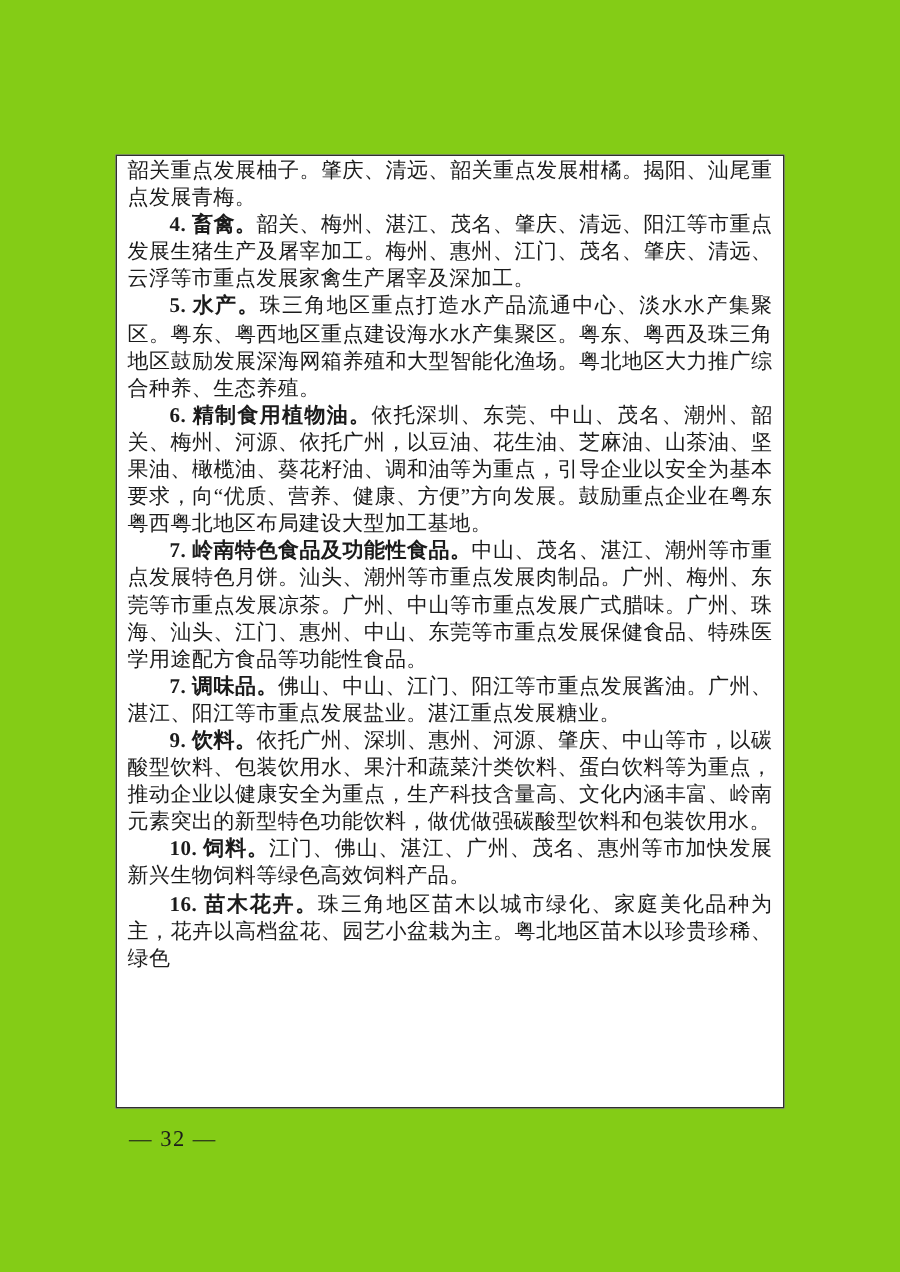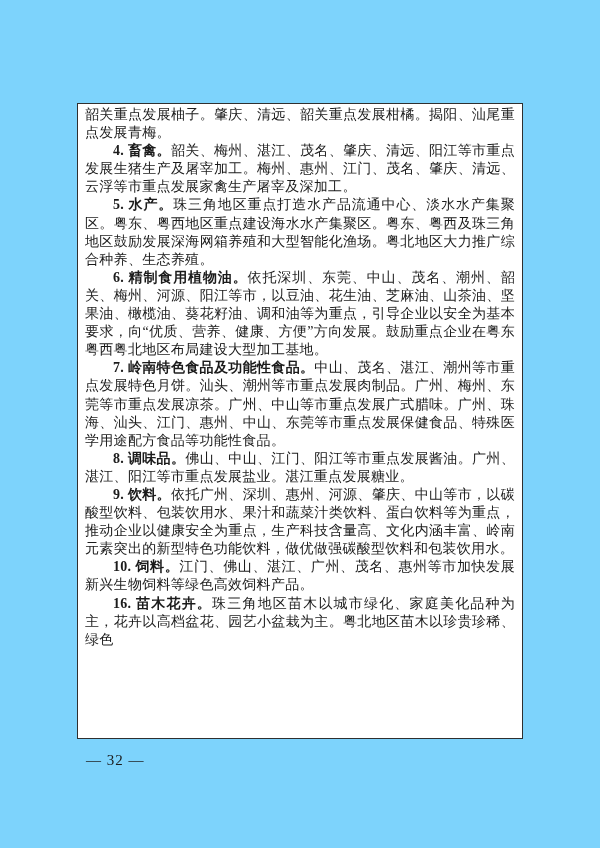--- a/index.html
+++ b/index.html
@@ -9,21 +9,21 @@
   }
   body {
     width: 600px;
     height: 848px;
     position: relative;
     font-family: "Liberation Serif", "DejaVu Serif", serif;
   }
   .page {
     position: absolute;
     inset: 0;
-    background: #7dd3fc;
+    background: #84cc16;
   }
   .content-box {
     position: absolute;
     left: 77px;
     top: 103px;
     width: 446px;
     height: 636px;
     box-sizing: border-box;
     border: 1.5px solid #2f2f2f;
     padding: 2px 7px 2px 7px;
@@ -61,25 +61,25 @@
 <div class="page">
 
   <div class="content-box">
 
     <p class="para cont"><span>韶关重点发展柚子。肇庆、清远、韶关重点发展柑橘。揭阳、汕尾重点发展青梅。</span></p>
 
     <p class="para"><b class="head">4. 畜禽。</b><span>韶关、梅州、湛江、茂名、肇庆、清远、阳江等市重点发展生猪生产及屠宰加工。梅州、惠州、江门、茂名、肇庆、清远、云浮等市重点发展家禽生产屠宰及深加工。</span></p>
 
     <p class="para"><b class="head">5. 水产。</b><span>珠三角地区重点打造水产品流通中心、淡水水产集聚区。粤东、粤西地区重点建设海水水产集聚区。粤东、粤西及珠三角地区鼓励发展深海网箱养殖和大型智能化渔场。粤北地区大力推广综合种养、生态养殖。</span></p>
 
-    <p class="para"><b class="head">6. 精制食用植物油。</b><span>依托深圳、东莞、中山、茂名、潮州、韶关、梅州、河源、阳江等市，以豆油、花生油、芝麻油、山茶油、坚果油、橄榄油、葵花籽油、调和油等为重点，引导企业以安全为基本要求，向“优质、营养、健康、方便”方向发展。鼓励重点企业在粤东粤西粤北地区布局建设大型加工基地。</span></p>
+    <p class="para"><b class="head">6. 精制食用植物油。</b><span>依托深圳、东莞、中山、茂名、潮州、韶关、梅州、河源、依托广州，以豆油、花生油、芝麻油、山茶油、坚果油、橄榄油、葵花籽油、调和油等为重点，引导企业以安全为基本要求，向“优质、营养、健康、方便”方向发展。鼓励重点企业在粤东粤西粤北地区布局建设大型加工基地。</span></p>
 
     <p class="para"><b class="head">7. 岭南特色食品及功能性食品。</b><span>中山、茂名、湛江、潮州等市重点发展特色月饼。汕头、潮州等市重点发展肉制品。广州、梅州、东莞等市重点发展凉茶。广州、中山等市重点发展广式腊味。广州、珠海、汕头、江门、惠州、中山、东莞等市重点发展保健食品、特殊医学用途配方食品等功能性食品。</span></p>
 
-    <p class="para"><b class="head">8. 调味品。</b><span>佛山、中山、江门、阳江等市重点发展酱油。广州、湛江、阳江等市重点发展盐业。湛江重点发展糖业。</span></p>
+    <p class="para"><b class="head">7. 调味品。</b><span>佛山、中山、江门、阳江等市重点发展酱油。广州、湛江、阳江等市重点发展盐业。湛江重点发展糖业。</span></p>
 
     <p class="para"><b class="head">9. 饮料。</b><span>依托广州、深圳、惠州、河源、肇庆、中山等市，以碳酸型饮料、包装饮用水、果汁和蔬菜汁类饮料、蛋白饮料等为重点，推动企业以健康安全为重点，生产科技含量高、文化内涵丰富、岭南元素突出的新型特色功能饮料，做优做强碳酸型饮料和包装饮用水。</span></p>
 
     <p class="para"><b class="head">10. 饲料。</b><span>江门、佛山、湛江、广州、茂名、惠州等市加快发展新兴生物饲料等绿色高效饲料产品。</span></p>
 
 
 
     <p class="para"><b class="head">16. 苗木花卉。</b><span>珠三角地区苗木以城市绿化、家庭美化品种为主，花卉以高档盆花、园艺小盆栽为主。粤北地区苗木以珍贵珍稀、绿色</span></p>
 
   </div>

